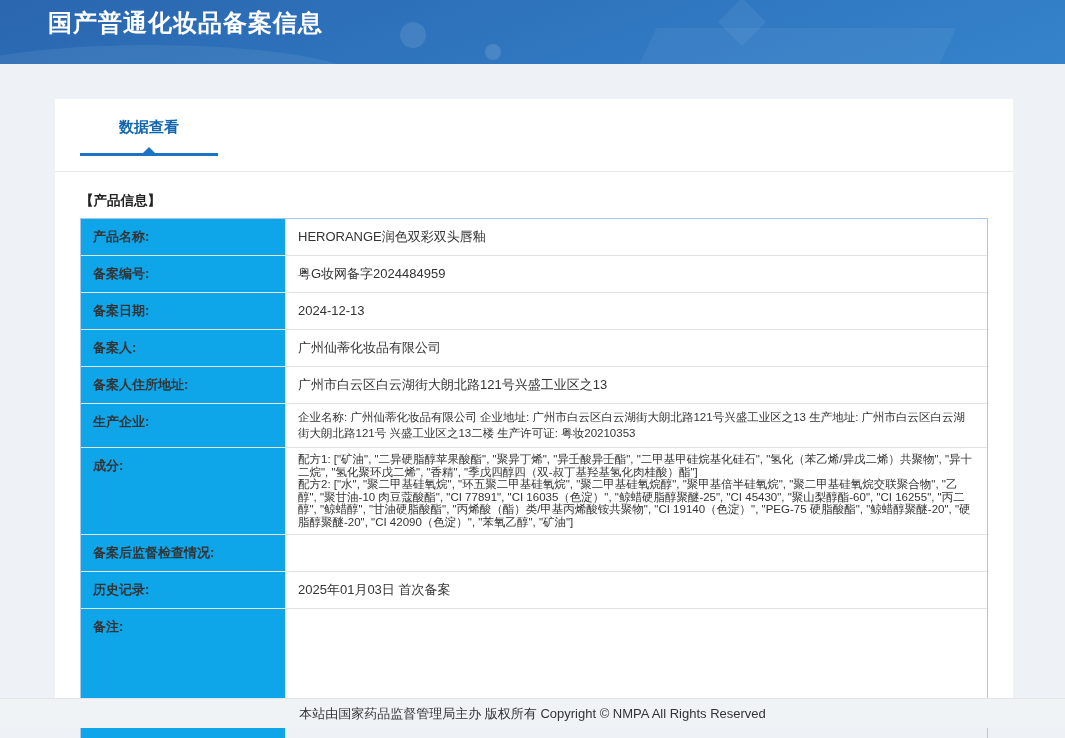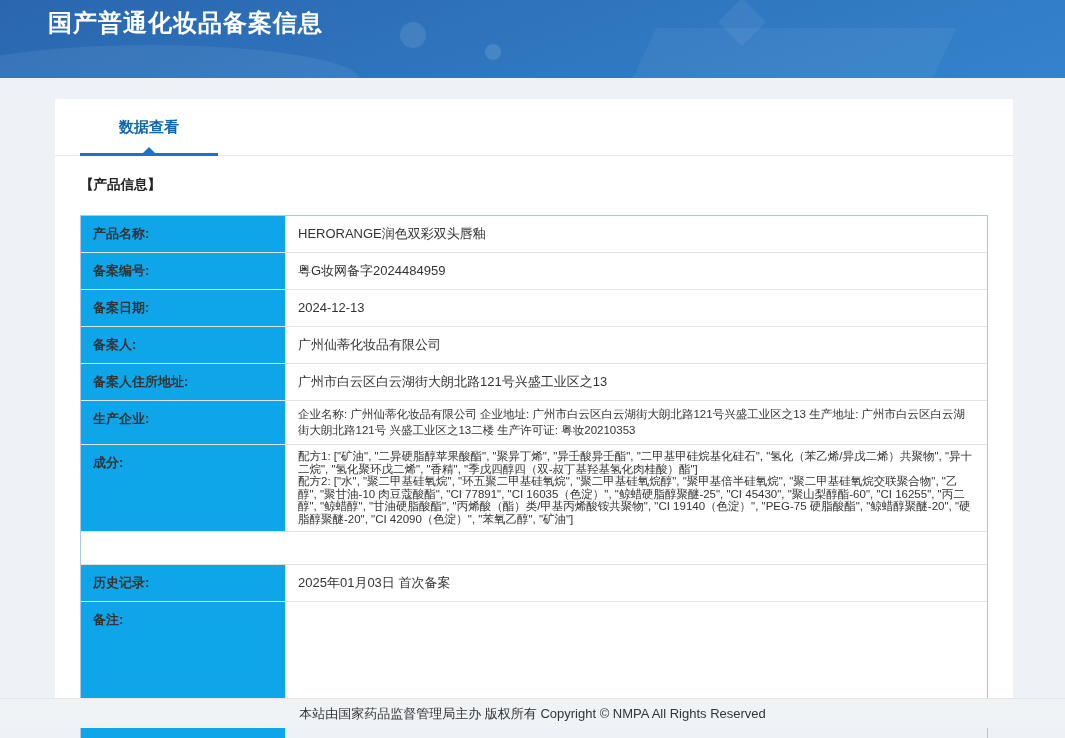--- a/index.html
+++ b/index.html
@@ -6,21 +6,21 @@
   html,body { width:1065px; height:738px; }
   body {
     position: relative;
     background: #eef1f5;
     font-family: "Liberation Sans", "DejaVu Sans", sans-serif;
     overflow: hidden;
   }
 
   
   .banner {
-    position: absolute; left:0; top:0; width:1065px; height:78px;
+    position: absolute; left:0; top:0; width:1065px; height:64px;
     background: linear-gradient(160deg, #2a66af 0%, #2e74bd 45%, #3583cb 100%);
     overflow: hidden;
   }
   .banner .deco1 { position:absolute; left:400px; top:22px; width:26px; height:26px;
     border-radius:50%; background:rgba(255,255,255,0.10); }
   .banner .deco2 { position:absolute; left:485px; top:44px; width:16px; height:16px;
     border-radius:50%; background:rgba(255,255,255,0.12); }
   .banner .deco3 { position:absolute; left:-60px; top:45px; width:420px; height:70px;
     border-radius:50%; background:rgba(255,255,255,0.07); }
   .banner .deco4 { position:absolute; left:640px; top:28px; width:300px; height:70px;
@@ -32,36 +32,36 @@
     color:#ffffff; font-size:24px; font-weight:bold; letter-spacing:1px;
   }
 
   
   .card {
     position:absolute; left:55px; top:99px; width:958px; height:609px;
     background:#ffffff;
   }
 
   
-  .tabstrip { position:relative; height:57px; border-bottom:1px solid #e7e7e7; }
+  .tabstrip { position:relative; height:73px; border-bottom:1px solid #e7e7e7; }
   .tab {
     position:absolute; left:25px; top:19px; width:138px; text-align:center;
     color:#1266ad; font-size:15px; font-weight:bold; cursor:pointer;
   }
   .tab-underline {
     position:absolute; left:25px; top:54px; width:138px; height:3px; background:#1c72c5;
   }
   .tab-underline::before {
     content:""; position:absolute; left:63px; top:-6px;
     border-left:6px solid transparent; border-right:6px solid transparent;
     border-bottom:6px solid #1c72c5;
   }
 
   .section-title {
-    margin:20px 0 21px 25px; font-size:13.5px; font-weight:bold; color:#222;
+    margin:20px 0 8px 25px; font-size:13.5px; font-weight:bold; color:#222;
   }
 
   
   .info-table {
     margin:0 25px; width:908px;
     border:1px solid #a7c8e8;
   }
   .tr { display:flex; border-bottom:1px solid #e3e3e3; }
   .tr:last-child { border-bottom:none;flex-direction:column; }
   .th {
@@ -137,20 +137,21 @@
     <div class="tr small">
       <div class="th">生产企业:</div>
       <div class="td">企业名称: 广州仙蒂化妆品有限公司 企业地址: 广州市白云区白云湖街大朗北路121号兴盛工业区之13 生产地址: 广州市白云区白云湖街大朗北路121号 兴盛工业区之13二楼 生产许可证: 粤妆20210353</div>
     </div>
     <div class="tr dense">
       <div class="th">成分:</div>
       <div class="td">配方1: ["矿油", "二异硬脂醇苹果酸酯", "聚异丁烯", "异壬酸异壬酯", "二甲基甲硅烷基化硅石", "氢化（苯乙烯/异戊二烯）共聚物", "异十二烷", "氢化聚环戊二烯", "香精", "季戊四醇四（双-叔丁基羟基氢化肉桂酸）酯"]
 配方2: ["水", "聚二甲基硅氧烷", "环五聚二甲基硅氧烷", "聚二甲基硅氧烷醇", "聚甲基倍半硅氧烷", "聚二甲基硅氧烷交联聚合物", "乙醇", "聚甘油-10 肉豆蔻酸酯", "CI 77891", "CI 16035（色淀）", "鲸蜡硬脂醇聚醚-25", "CI 45430", "聚山梨醇酯-60", "CI 16255", "丙二醇", "鲸蜡醇", "甘油硬脂酸酯", "丙烯酸（酯）类/甲基丙烯酸铵共聚物", "CI 19140（色淀）", "PEG-75 硬脂酸酯", "鲸蜡醇聚醚-20", "硬脂醇聚醚-20", "CI 42090（色淀）", "苯氧乙醇", "矿油"]</div>
     </div>
     <div class="tr">
+      <div class="th">备案后监督检查情况:</div>
       <div class="td"></div>
     </div>
     <div class="tr">
       <div class="th">历史记录:</div>
       <div class="td">2025年01月03日 首次备案</div>
     </div>
     <div class="tr">
       <div class="th">备注:</div>
       <div class="td"></div>
     </div>

